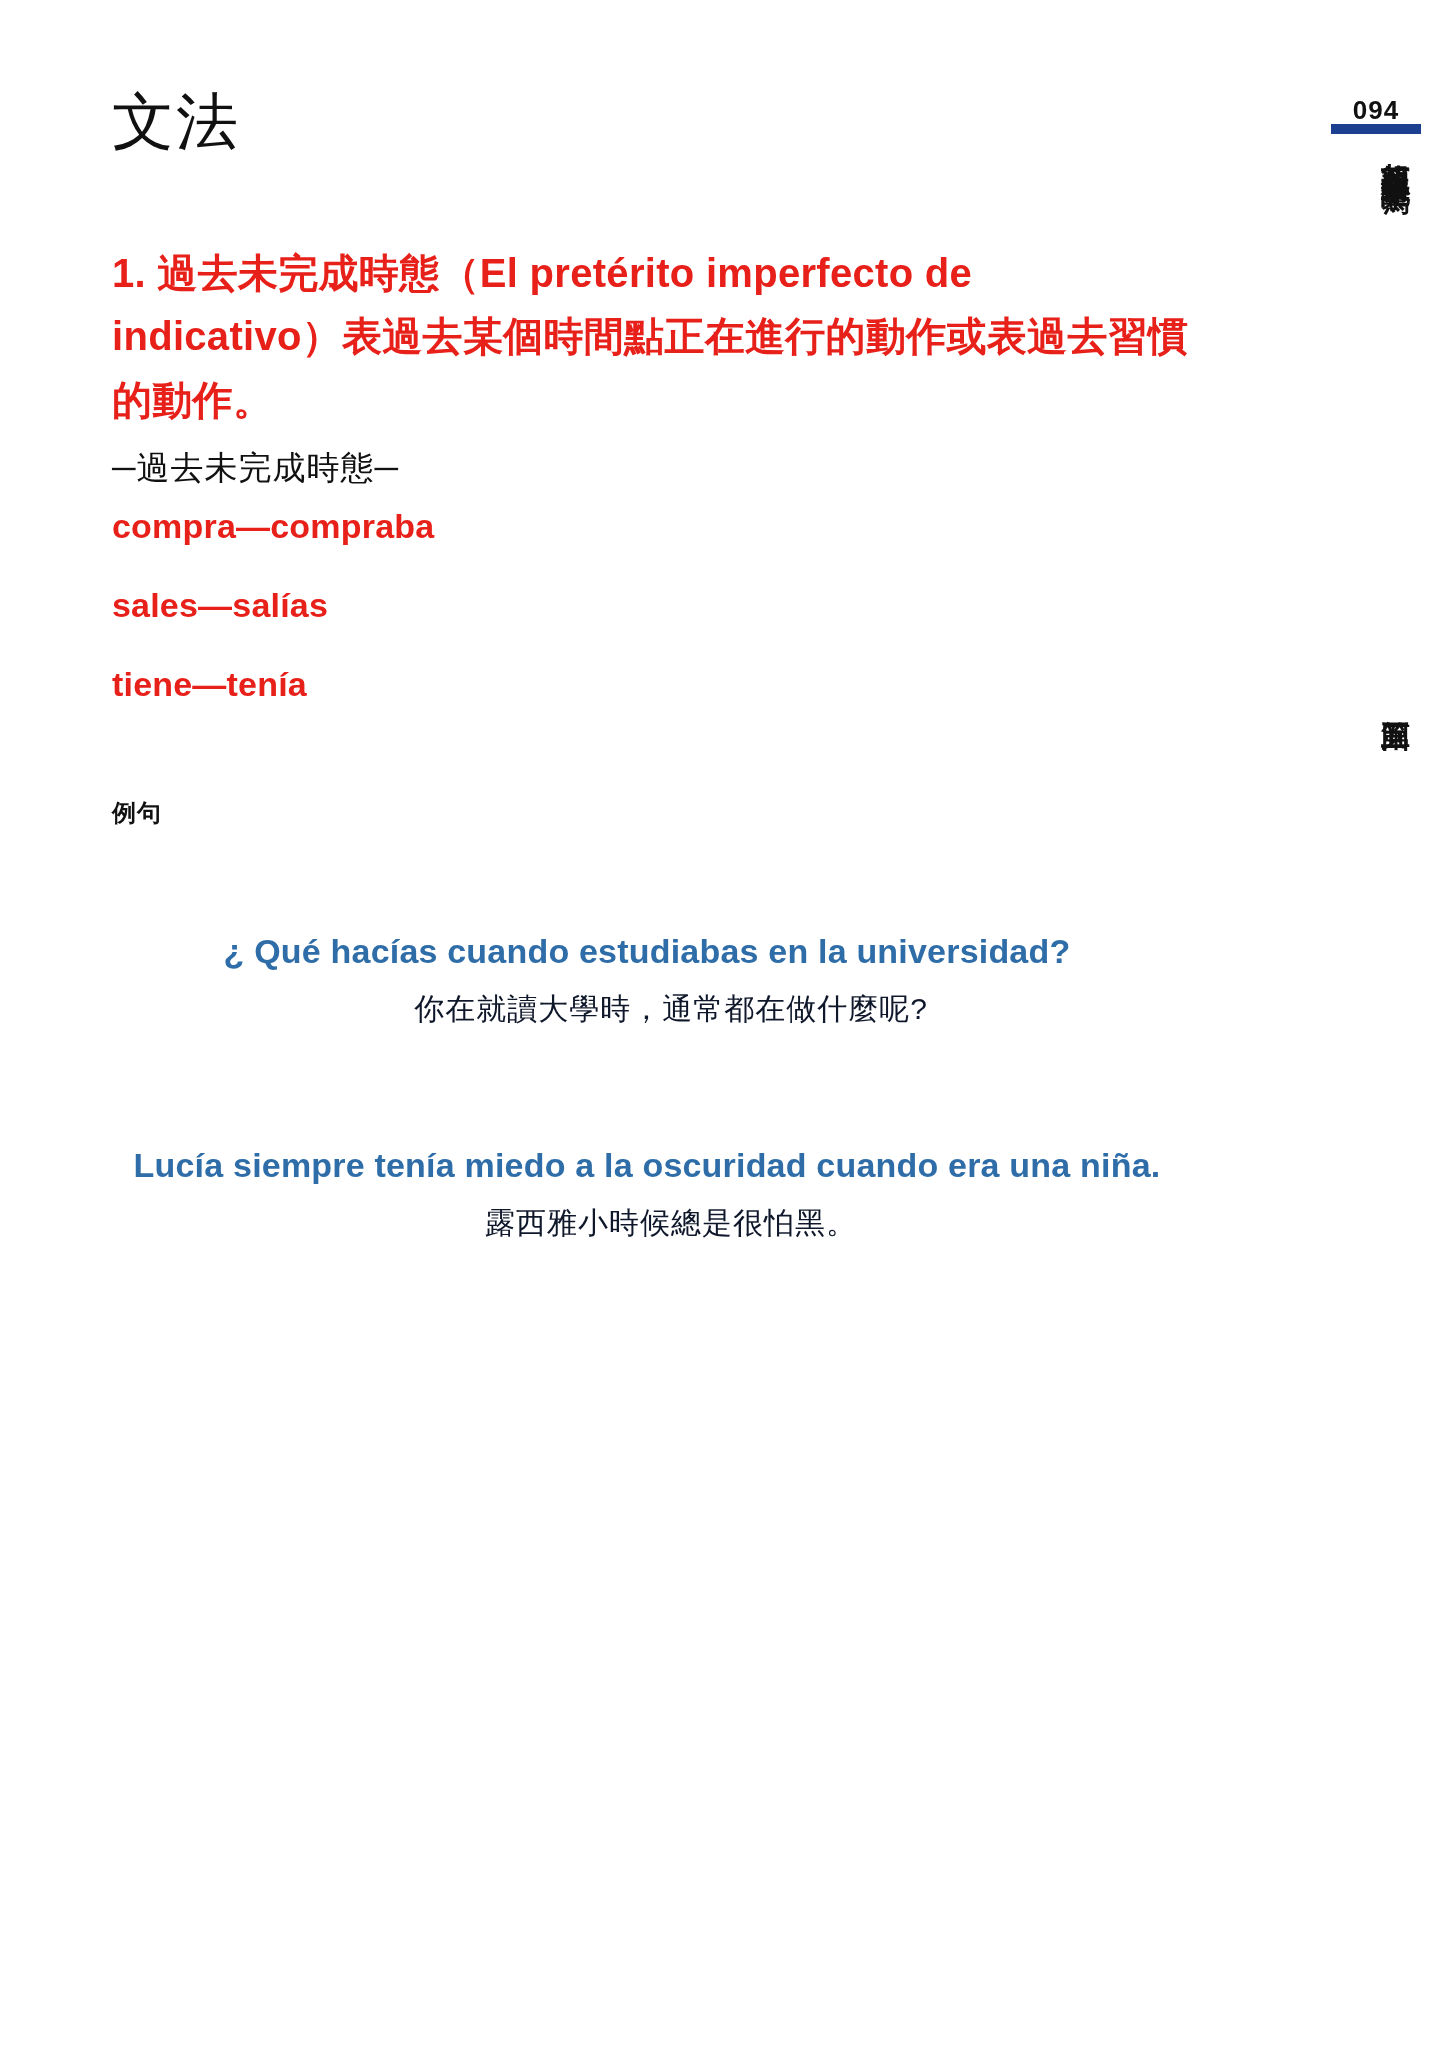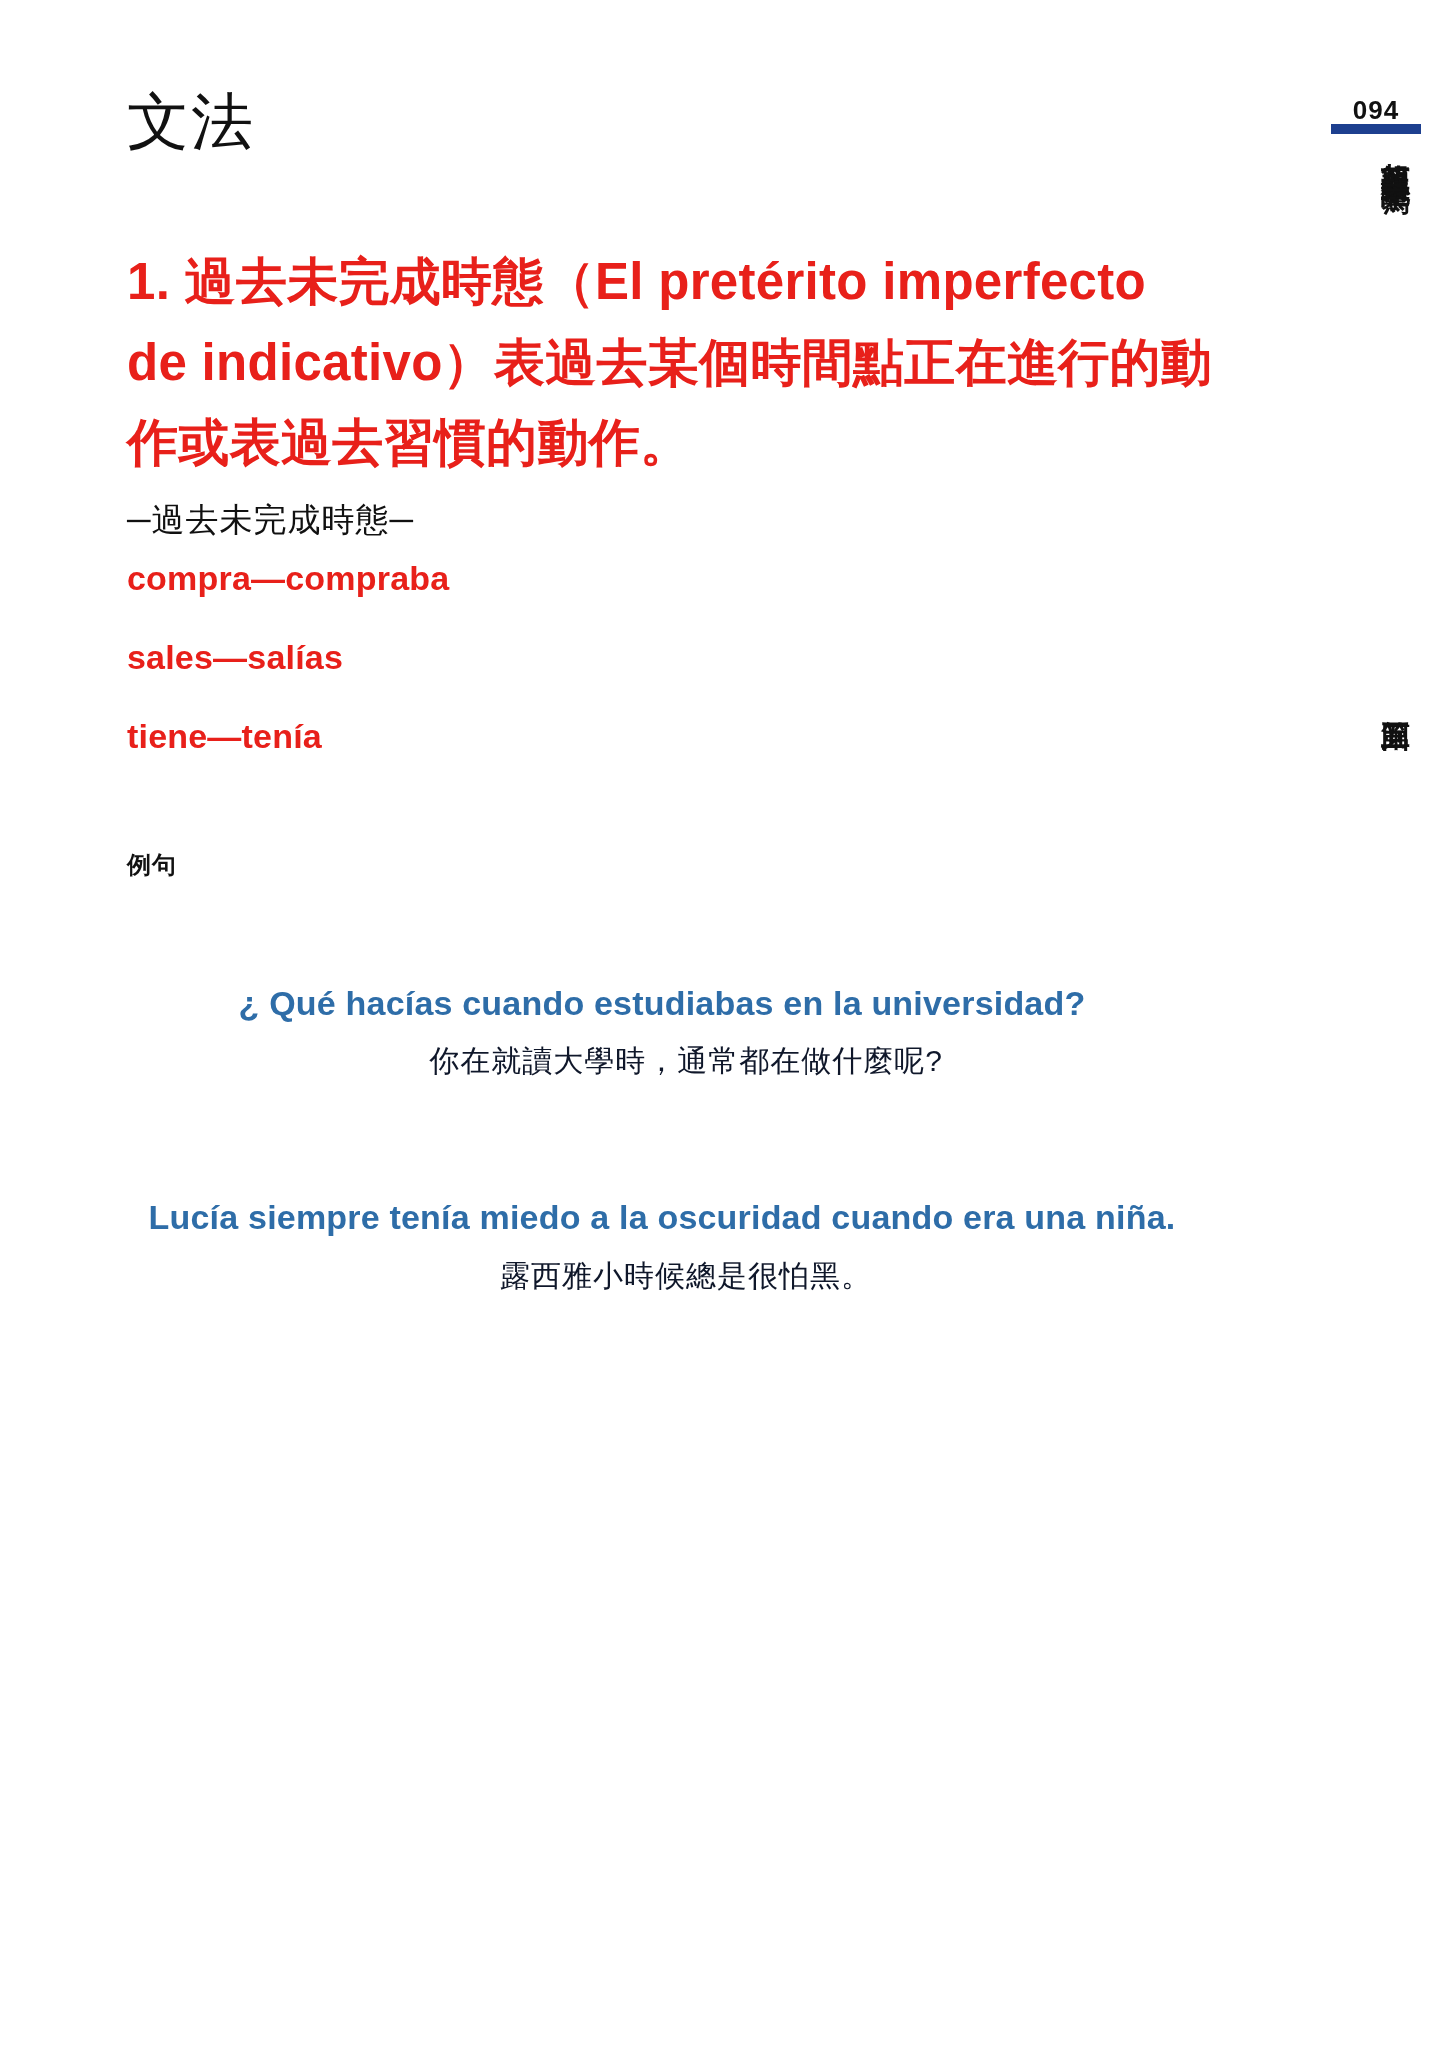--- a/index.html
+++ b/index.html
@@ -12,21 +12,20 @@
     height: 2048px;
     position: relative;
     font-family: "Liberation Sans", "DejaVu Sans", sans-serif;
     color: #1a1a1a;
     overflow: hidden;
   }
 
   .page {
     position: absolute;
     inset: 0;
-    margin-left: 15px;
   }
 
   
   .side-rail {
     position: absolute;
     top: 88px;
     right: 0;
     width: 190px;
     height: 1900px;
   }
@@ -96,21 +95,21 @@
     line-height: 1.1;
     font-weight: 400;
     color: #111;
     margin: 0 0 86px 0;
     letter-spacing: 2px;
   }
 
   .rule-heading {
     color: #e8201a;
     font-weight: bold;
-    font-size: 51px;
+    font-size: 40px;
     line-height: 1.58;
     margin: 0 0 4px 0;
     max-width: 1090px;
     letter-spacing: 0.3px;
   }
 
   .conj-note {
     font-size: 33px;
     line-height: 1.6;
     color: #111;

